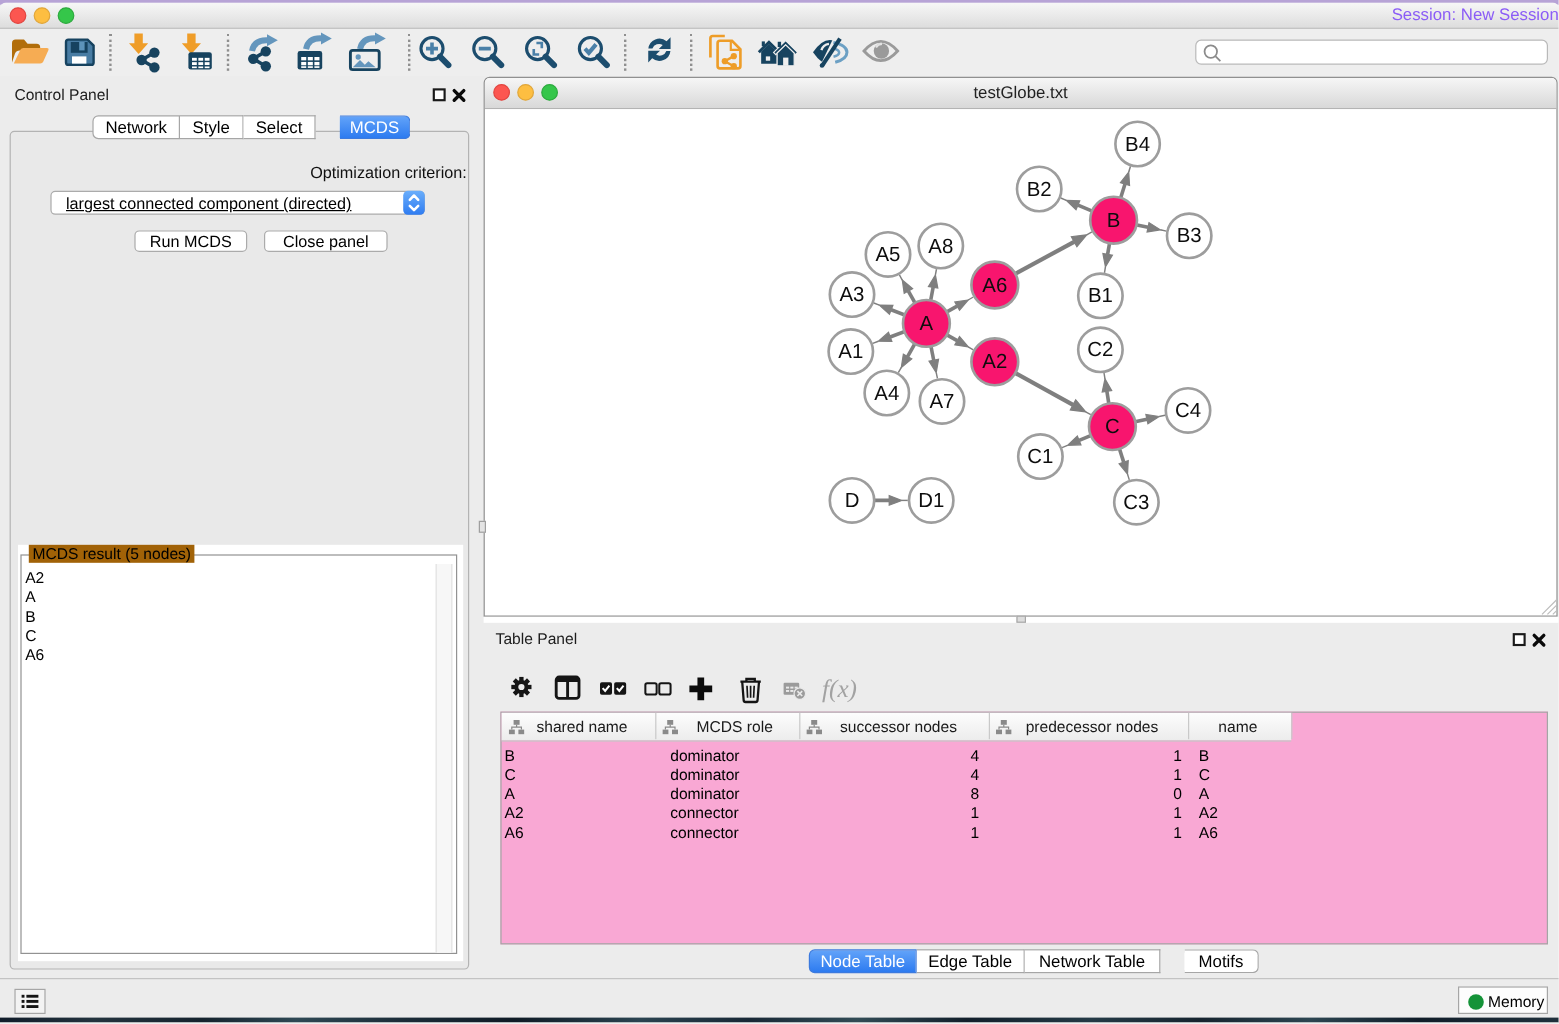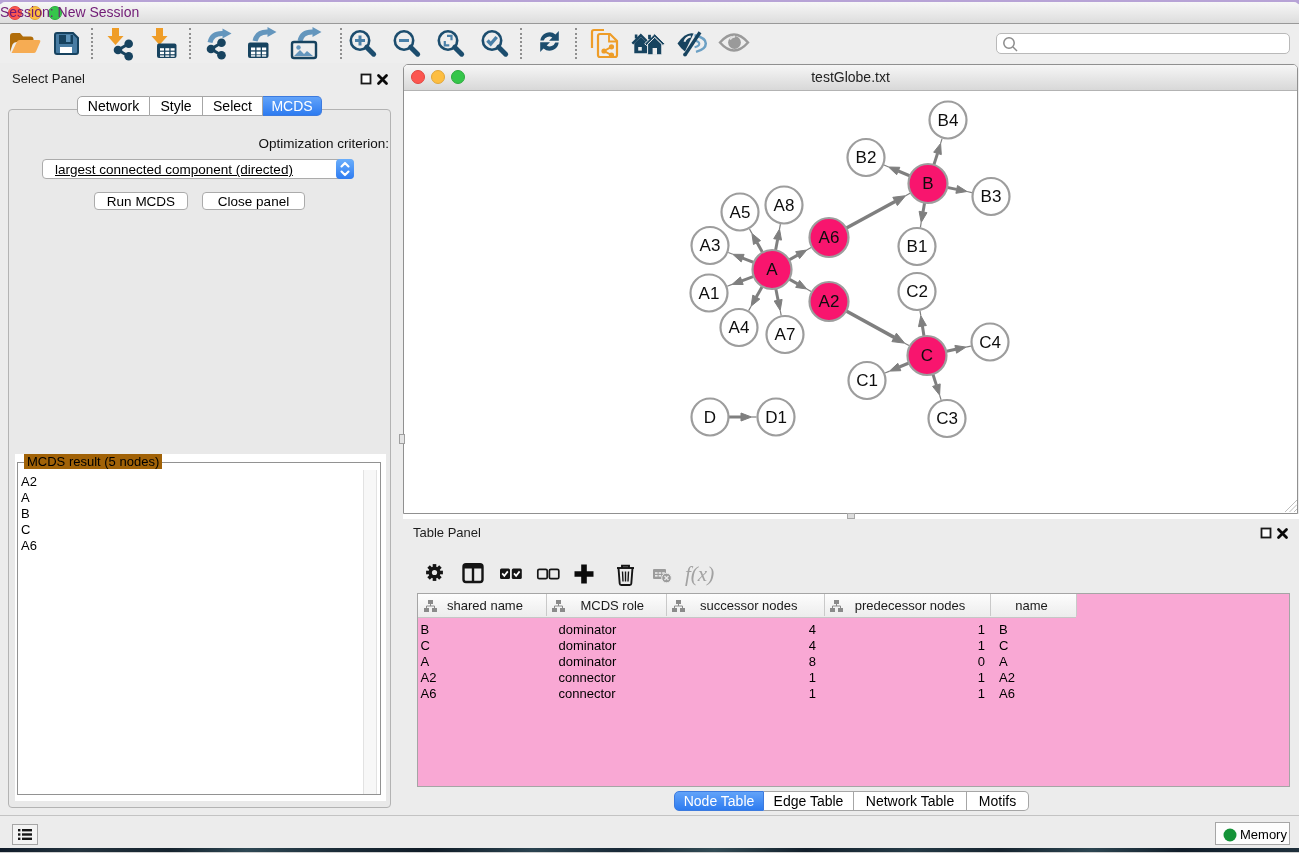--- a/index.html
+++ b/index.html
@@ -5,47 +5,47 @@
   html,body{margin:0;padding:0;}
   #app{position:relative;width:1299px;height:853px;background:#ececec;
        font-family:"Liberation Sans",sans-serif;overflow:hidden;}
   .abs{position:absolute;}
   
   #purple{left:0;top:0;width:1299px;height:4px;background:#b7a3d6;}
   #titlebar{left:0;top:2px;width:1299px;height:21px;
      background:linear-gradient(#f7f7f7,#dddddd);
      border-radius:5px 5px 0 0;border-bottom:1px solid #999999;}
   .tl{position:absolute;top:6px;width:12px;height:12px;border-radius:50%;}
-  #title-text{left:0;top:4px;width:1299px;text-align:left;font-size:14px;color:#701a75;}
+  #title-text{left:0;top:4px;width:1299px;text-align:right;font-size:14px;color:#8b5cf6;}
   #toolbar{left:0;top:24px;width:1299px;height:39px;background:#eeeeee;}
   .sep{position:absolute;top:4px;height:31px;width:0;
        border-left:2px dotted #8f8f8f;}
   #searchbox{left:996px;top:33px;width:292px;height:19px;background:#fff;
      border:1px solid #b9b9b9;border-radius:5px;}
   
   #cp-title{left:12px;top:71px;font-size:13px;color:#1d1d1d;}
   #cp-box{left:8px;top:109px;width:381px;height:697px;background:#e9e9e9;
      border:1px solid #b3b3b3;border-radius:4px;}
   
   .seg{position:absolute;display:flex;height:20px;font-size:14px;}
   .seg .tab{box-sizing:border-box;border:1px solid #a6a6a6;border-left:none;
      background:#ffffff;color:#000;display:flex;align-items:center;justify-content:center;}
   .seg .tab:first-child{border-left:1px solid #a6a6a6;border-radius:5px 0 0 5px;}
-  .seg .tab:last-child{border-radius:0 5px 5px 0;}
+  .seg .tab:last-child{border-radius:0 5px 5px 0;margin-left:20px;}
   .seg .tab.sel{background:linear-gradient(#62a3f9,#2d7bf0);color:#fff;border-color:#3c7ade;}
   #cp-tabs{left:77px;top:96px;}
   #opt-label{left:9px;top:136px;width:380px;text-align:right;font-size:13.5px;color:#111;}
   #combo{left:42px;top:159px;width:312px;height:20px;background:#fff;border:1px solid #ababab;
      border-radius:4px;box-sizing:border-box;}
   #combo .txt{position:absolute;left:12px;top:2px;font-size:13.5px;color:#000;text-decoration:underline;}
   #combo .stepper{position:absolute;right:-1px;top:-1px;width:18px;height:20px;
      background:linear-gradient(#6aaefb,#2f7cf1);border-radius:4px;}
   .btn{position:absolute;height:18px;background:#fff;
      border:1px solid #ababab;border-radius:4px;font-size:13.5px;color:#000;
-     display:flex;align-items:center;justify-content:center;box-sizing:border-box;}
+     display:flex;align-items:center;justify-content:center;box-sizing:border-box;margin-left:18px;}
   
   #fs-white{left:15px;top:454px;width:371px;height:347px;background:#ffffff;}
   #fs{left:17px;top:462px;width:364px;height:333px;border:1px solid #929292;
       box-sizing:border-box;}
   #fs-legend{left:24px;top:454px;background:#a16207;font-size:13px;color:#000;padding:0 3px;}
   #fs-list{left:21px;top:474px;font-size:13px;color:#000;line-height:15.9px;}
   #fs-sb{left:363px;top:470px;width:14px;height:324px;background:#f7f7f7;
      border-left:1px solid #e2e2e2;border-right:1px solid #e2e2e2;box-sizing:border-box;}
   
   #netwin{left:403px;top:64px;width:895px;height:450px;background:#fff;
@@ -219,21 +219,21 @@
       <path d="M730,15.5 Q731.5,12.8 735,12.6" stroke="#e2e2e2" stroke-width="1.8" fill="none"></path>
     </g>
   </svg>
   <div class="abs" id="searchbox">
     <svg width="18" height="17" viewBox="0 0 18 17" style="position:absolute;left:5px;top:2px">
       <circle cx="7" cy="7" r="5.2" fill="none" stroke="#8b8b8b" stroke-width="1.5"></circle>
       <path d="M11,11 l4,4" stroke="#8b8b8b" stroke-width="1.5"></path>
     </svg>
   </div>
 
-  <div class="abs" id="cp-title">Select Panel</div>
+  <div class="abs" id="cp-title">Control Panel</div>
   <svg class="abs" style="left:358px;top:72px" width="34" height="14" viewBox="0 0 34 14">
     <rect x="3.5" y="2.5" width="9" height="9" fill="#ffffff" stroke="#1a1a1a" stroke-width="1.8"></rect>
     <path d="M20.5,3.5 l8,8 M28.5,3.5 l-8,8" stroke="#0a0a0a" stroke-width="2.8" stroke-linecap="round"></path>
   </svg>
   <div class="abs" id="cp-box"></div>
   <div class="seg" id="cp-tabs">
     <div class="tab" style="width:73px">Network</div>
     <div class="tab" style="width:53px">Style</div>
     <div class="tab" style="width:60px">Select</div>
     <div class="tab sel" style="width:59px">MCDS</div>

